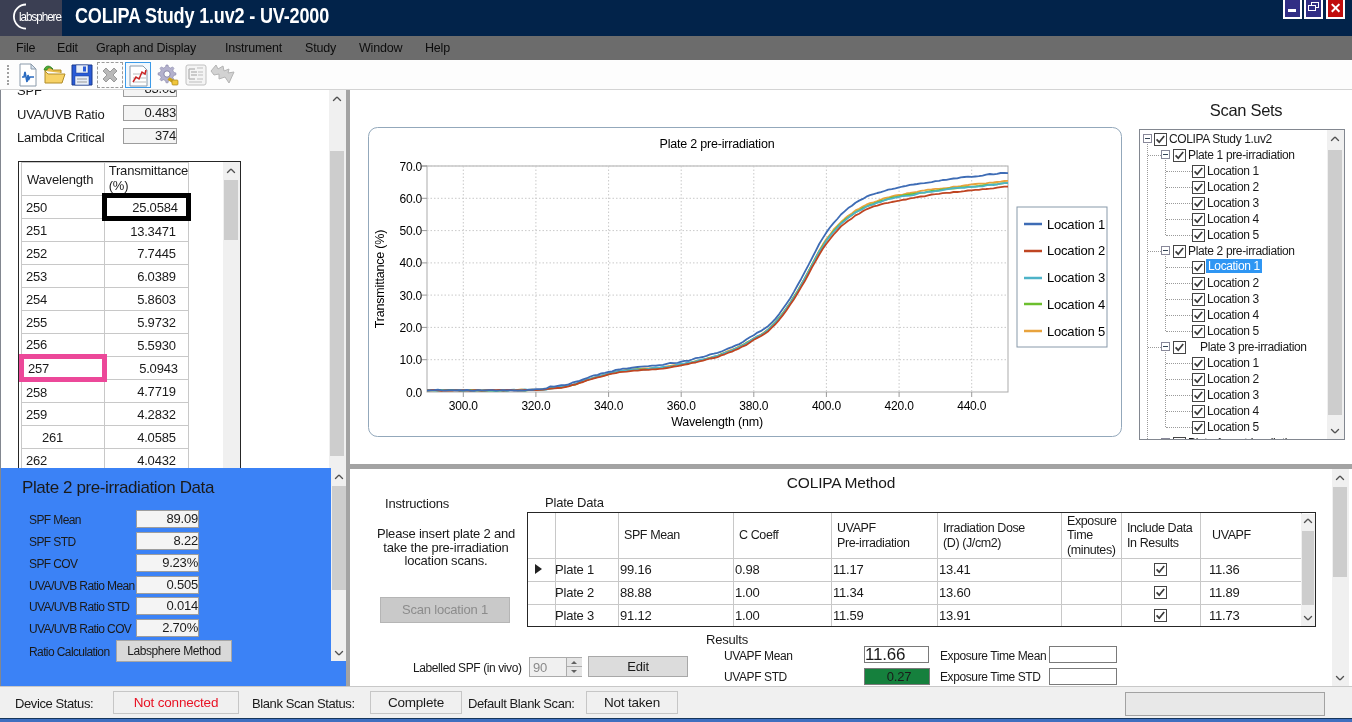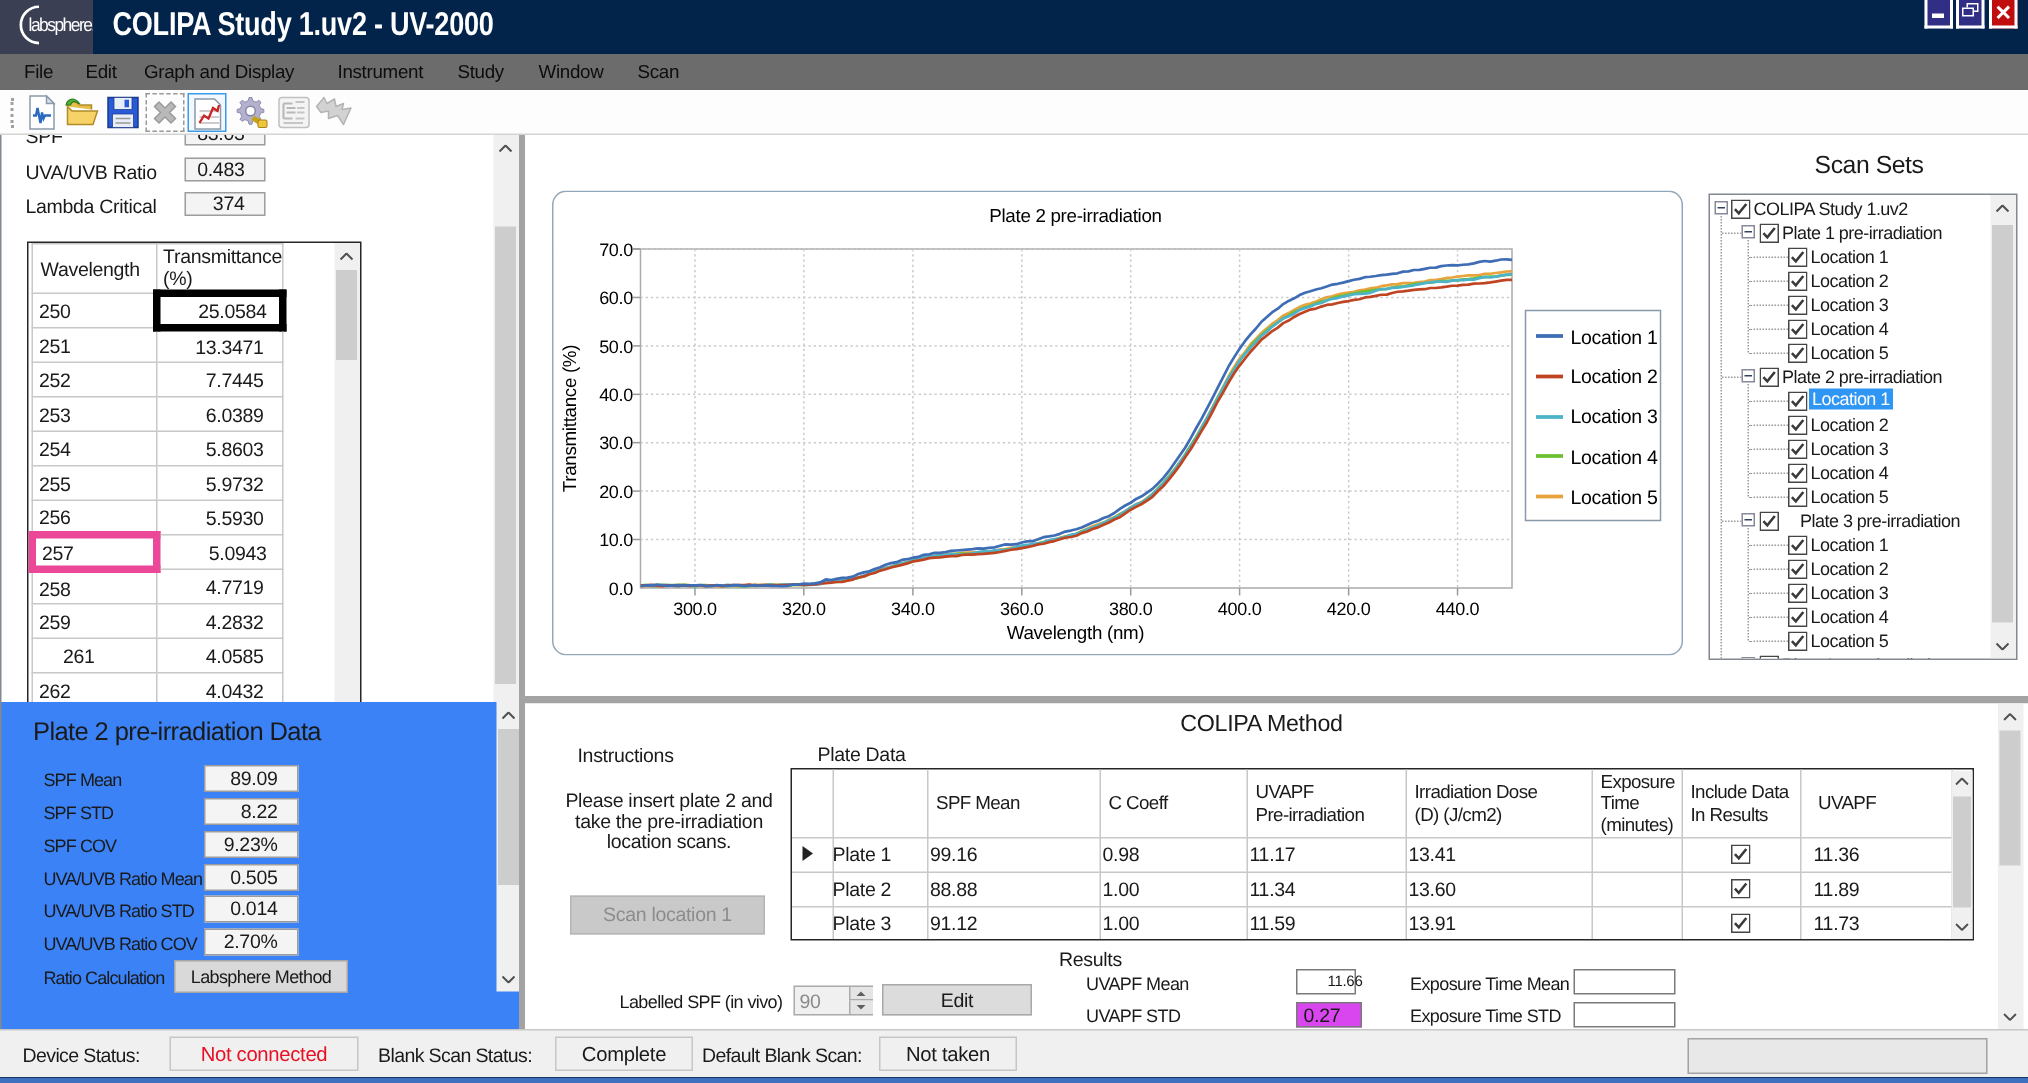--- a/index.html
+++ b/index.html
@@ -21,21 +21,21 @@
 #vsplit{position:absolute;left:346px;top:90px;width:4px;height:596px;background:#a3a3a3}
 #hsplitL{position:absolute;left:0;top:489px;width:346px;height:4px;background:#a3a3a3}
 #hsplitR{position:absolute;left:350px;top:464px;width:1002px;height:5px;background:#a3a3a3}
 #chartPanel{position:absolute;left:350px;top:90px;width:1002px;height:374px;background:#fff}
 #scanPanel{position:absolute;left:1130px;top:90px;width:222px;height:374px;background:#fff}
 #colipa{position:absolute;left:350px;top:469px;width:1002px;height:217px;background:#fff;overflow:hidden}
 
 #statusbar{position:absolute;left:0;top:686px;width:1352px;height:32px;background:#f0f0f0;border-top:1px solid #c8c8c8}
 #winbottom{position:absolute;left:0;top:718px;width:1352px;height:4px;background:linear-gradient(#16365c 25%,#3f6fbf 25%)}
 
-.vbox{position:absolute;background:#f4f4f4;border:1px solid #9d9d9d;font-size:13px;text-align:right;padding-right:13px;line-height:14px}
+.vbox{position:absolute;background:#f4f4f4;border:1px solid #9d9d9d;font-size:13px;text-align:right;padding-right:0;line-height:14px}
 .sb{position:absolute;background:#f0f0f0}
 .sbthumb{position:absolute;left:1px;width:14px;background:#cdcdcd}
 .sbarrow{position:absolute;left:0;width:16px;height:17px;color:#555}
 .sbarrow svg{position:absolute;left:50%;top:50%;transform:translate(-50%,-50%)}
 .tree-lbl{position:absolute;font-size:12px;letter-spacing:-0.35px;white-space:nowrap;padding-top:1px}
 .tv{display:inline-block;width:71px;text-align:right}
 .flbl{position:absolute;font-size:12px;letter-spacing:-0.6px;padding-top:1px}
 </style></head>
 <body>
 
@@ -55,21 +55,21 @@
  <div class="wbtn" style="left:1326px;background:#c00d0d;font-weight:bold;color:#fff;text-align:center;line-height:16px;font-size:14px">✕</div>
 </div>
 
 <div id="menubar">
  <div class="mi" style="left:16px">File</div>
  <div class="mi" style="left:57px">Edit</div>
  <div class="mi" style="left:96px">Graph and Display</div>
  <div class="mi" style="left:225px">Instrument</div>
  <div class="mi" style="left:305px">Study</div>
  <div class="mi" style="left:359px">Window</div>
- <div class="mi" style="left:425px">Scan</div>
+ <div class="mi" style="left:425px">Help</div>
 </div>
 
 <div id="toolbar">
  <div style="position:absolute;left:7px;top:5px;width:3px;height:20px;border-left:2px dotted #a0a0a0"></div>
  <div class="tbtn" style="left:16px"><svg width="24" height="24" viewBox="0 0 24 24">
         <path d="M4 1 h11 l5 5 v17 h-16 z" fill="#fff" stroke="#8a9aaa"></path>
         <path d="M15 1 l5 5 h-5 z" fill="#d7e2ee" stroke="#8a9aaa"></path>
         <polyline points="6,14 8,14 9,9 11,19 12,12 13,16 14,14 18,14" fill="none" stroke="#2a6bc0" stroke-width="1.6"></polyline>
       </svg></div>
  <div class="tbtn" style="left:43px"><svg width="24" height="24" viewBox="0 0 24 24">
@@ -552,23 +552,23 @@
         </svg>
       </div>
       <div class="sbarrow" style="top:97px;width:14px;height:15px;line-height:15px">
         <svg width="9" height="5" viewBox="0 0 9 5">
           <path d="M0.5 0.5 L4.5 4.5 L8.5 0.5" fill="none" stroke="#505050" stroke-width="1.3"></path>
         </svg>
       </div>
     </div>
  <div class="abs" style="left:356px;top:163px;font-size:13px">Results</div>
  <div class="abs" style="left:374px;top:180px;font-size:12px;letter-spacing:-0.4px">UVAPF Mean</div>
- <div class="abs" style="left:514px;top:177px;width:40px;height:17px;border:1px solid #7a7a7a;background:#fff;text-align:left;padding-left:20px;font-size:10px;line-height:15px">11.66</div>
+ <div class="abs" style="left:514px;top:177px;width:65px;height:17px;border:1px solid #7a7a7a;background:#fff;text-align:left;padding-left:0;font-size:17px;line-height:15px">11.66</div>
  <div class="abs" style="left:374px;top:201px;font-size:12px;letter-spacing:-0.4px">UVAPF STD</div>
- <div class="abs" style="left:514px;top:199px;width:44px;height:17px;border:1px solid #7a7a7a;background:#d946ef;text-align:left;padding-left:4px;font-size:13px;line-height:15px">0.27</div>
+ <div class="abs" style="left:514px;top:199px;width:66px;height:17px;border:1px solid #7a7a7a;background:#15803d;text-align:center;padding-left:4px;font-size:13px;line-height:15px">0.27</div>
  <div class="abs" style="left:590px;top:180px;font-size:12px;letter-spacing:-0.4px">Exposure Time Mean</div>
  <div class="abs" style="left:699px;top:177px;width:68px;height:17px;border:1px solid #7a7a7a;background:#fff"></div>
  <div class="abs" style="left:590px;top:201px;font-size:12px;letter-spacing:-0.4px">Exposure Time STD</div>
  <div class="abs" style="left:699px;top:199px;width:68px;height:17px;border:1px solid #7a7a7a;background:#fff"></div>
  <div class="abs" style="left:63px;top:192px;font-size:12px;letter-spacing:-0.4px">Labelled SPF (in vivo)</div>
  <div class="abs" style="left:179px;top:188px;width:53px;height:20px;border:1px solid #ababab;background:#f0f0f0">
    <div class="abs" style="left:3px;top:2px;color:#8a8a8a;font-size:13px">90</div>
    <div class="abs" style="left:36px;top:0;width:16px;height:9px;background:#e5e5e5;border-left:1px solid #ababab;border-bottom:1px solid #ababab">
         <div style="position:absolute;left:4px;top:3px;width:0;height:0;border-left:3px solid transparent;border-right:3px solid transparent;border-bottom:3.5px solid #606060"></div>
       </div>

